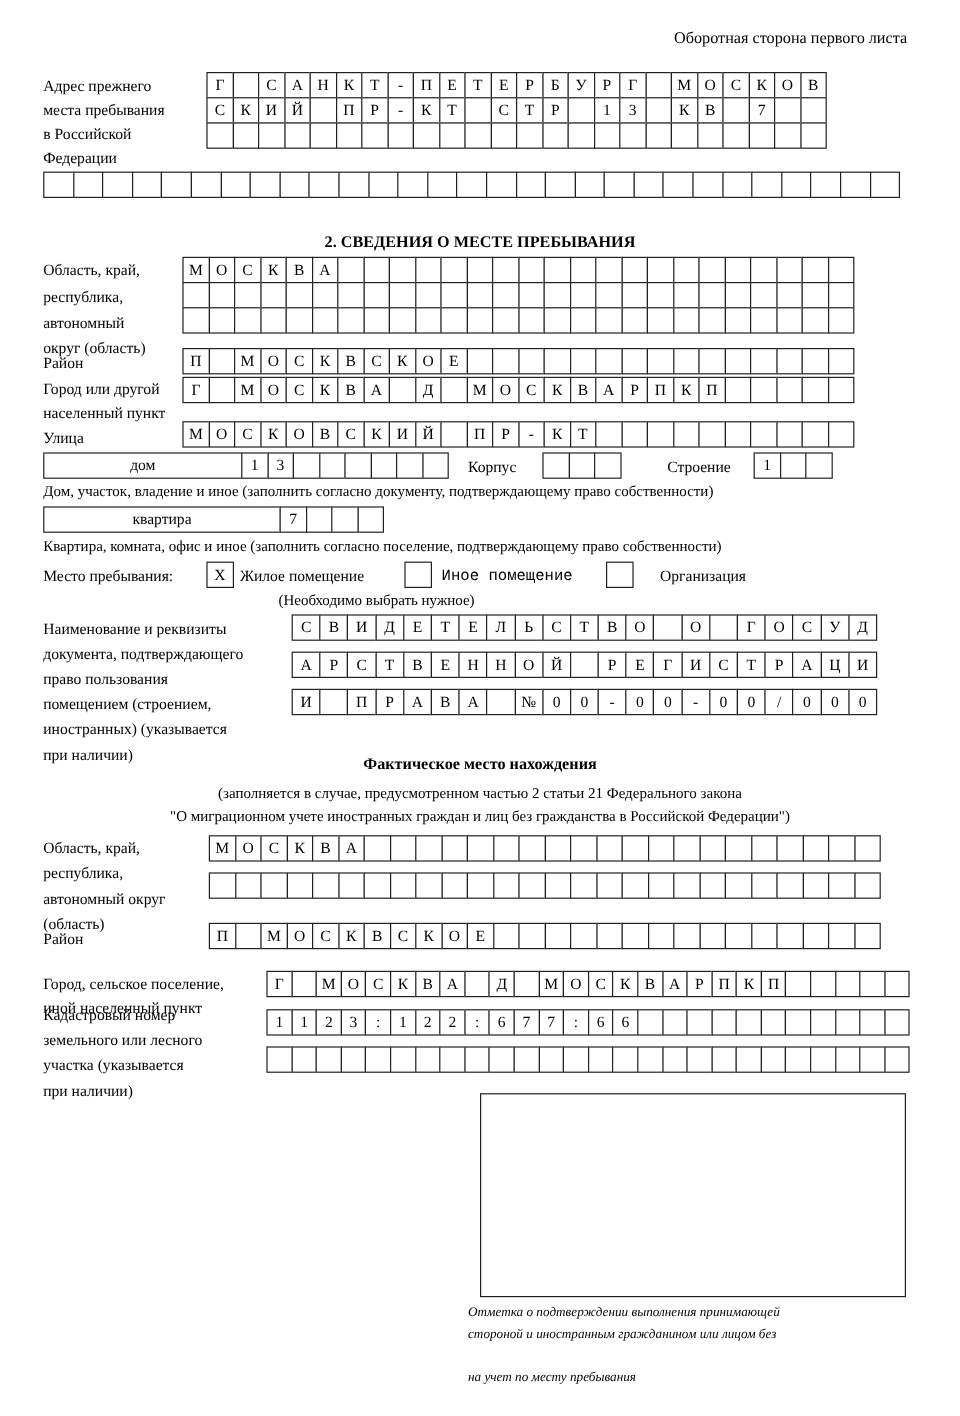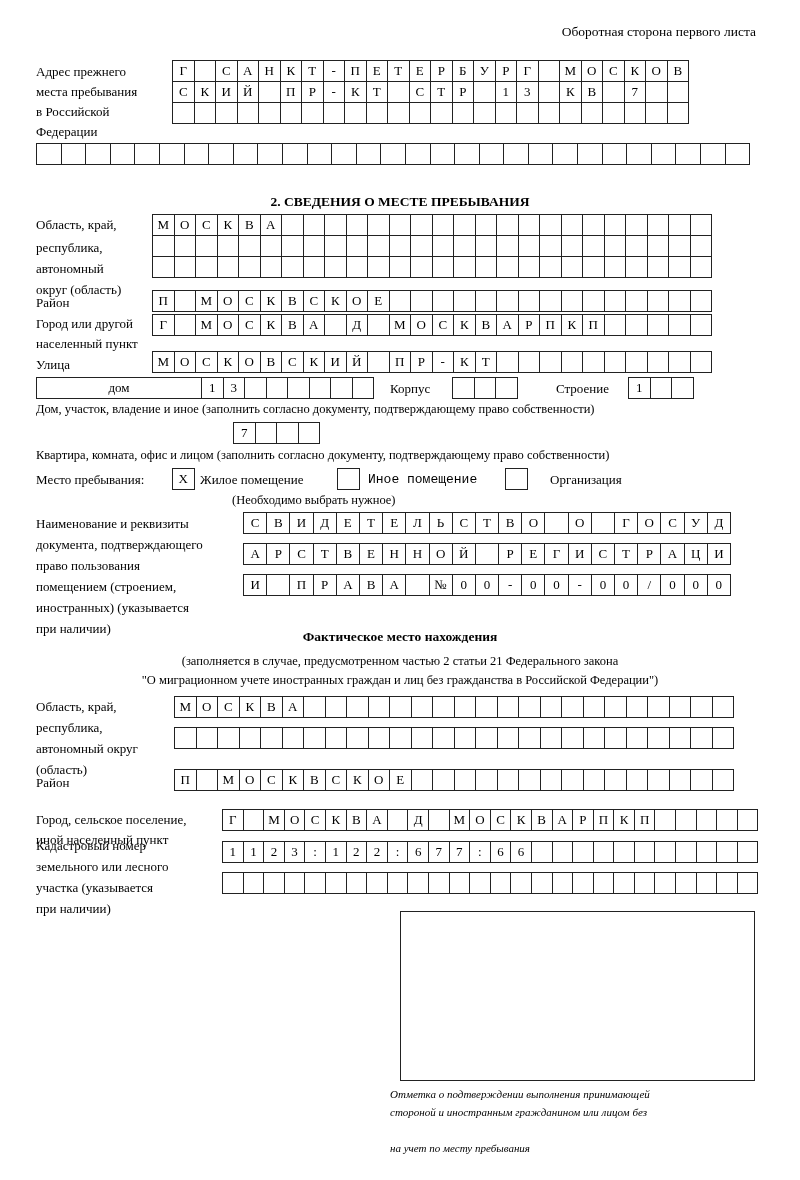--- a/index.html
+++ b/index.html
@@ -391,27 +391,28 @@
     </div>
   <div class="labeltext" style="left:556px;top:379px;">Строение</div>
   <div class="row" id="s2-stroenie" style="left:628px;top:377px;">
       <div class="cell">1</div>
       <div class="cell"></div>
       <div class="cell"></div>
     </div>
 
   <div class="smalltext" style="left:36px;top:401px;">Дом, участок, владение и иное (заполнить согласно документу, подтверждающему право собственности)</div>
 
+  <div class="wideinput" style="left:36px;top:422px;width:198px;">квартира</div>
   <div class="row" id="s2-flat" style="left:233px;top:422px;">
       <div class="cell">7</div>
       <div class="cell"></div>
       <div class="cell"></div>
       <div class="cell"></div>
     </div>
-  <div class="smalltext" style="left:36px;top:447px;">Квартира, комната, офис и лицом (заполнить согласно документу, подтверждающему право собственности)</div>
+  <div class="smalltext" style="left:36px;top:447px;">Квартира, комната, офис и иное (заполнить согласно поселение, подтверждающему право собственности)</div>
 
   <div class="labeltext" style="left:36px;top:470px;">Место пребывания:</div>
   <div style="position:absolute;left:172px;top:468px;" class="checkbox">Х</div>
   <div class="labeltext" style="left:200px;top:470px;">Жилое помещение</div>
   <div style="position:absolute;left:337px;top:468px;" class="checkbox"></div>
   <div class="labeltext" style="left:368px;top:470px;font-family:Liberation Mono, monospace;">Иное помещение</div>
   <div style="position:absolute;left:505px;top:468px;" class="checkbox"></div>
   <div class="labeltext" style="left:550px;top:470px;">Организация</div>
   <div class="smalltext" style="left:232px;top:492px;">(Необходимо выбрать нужное)</div>
 

